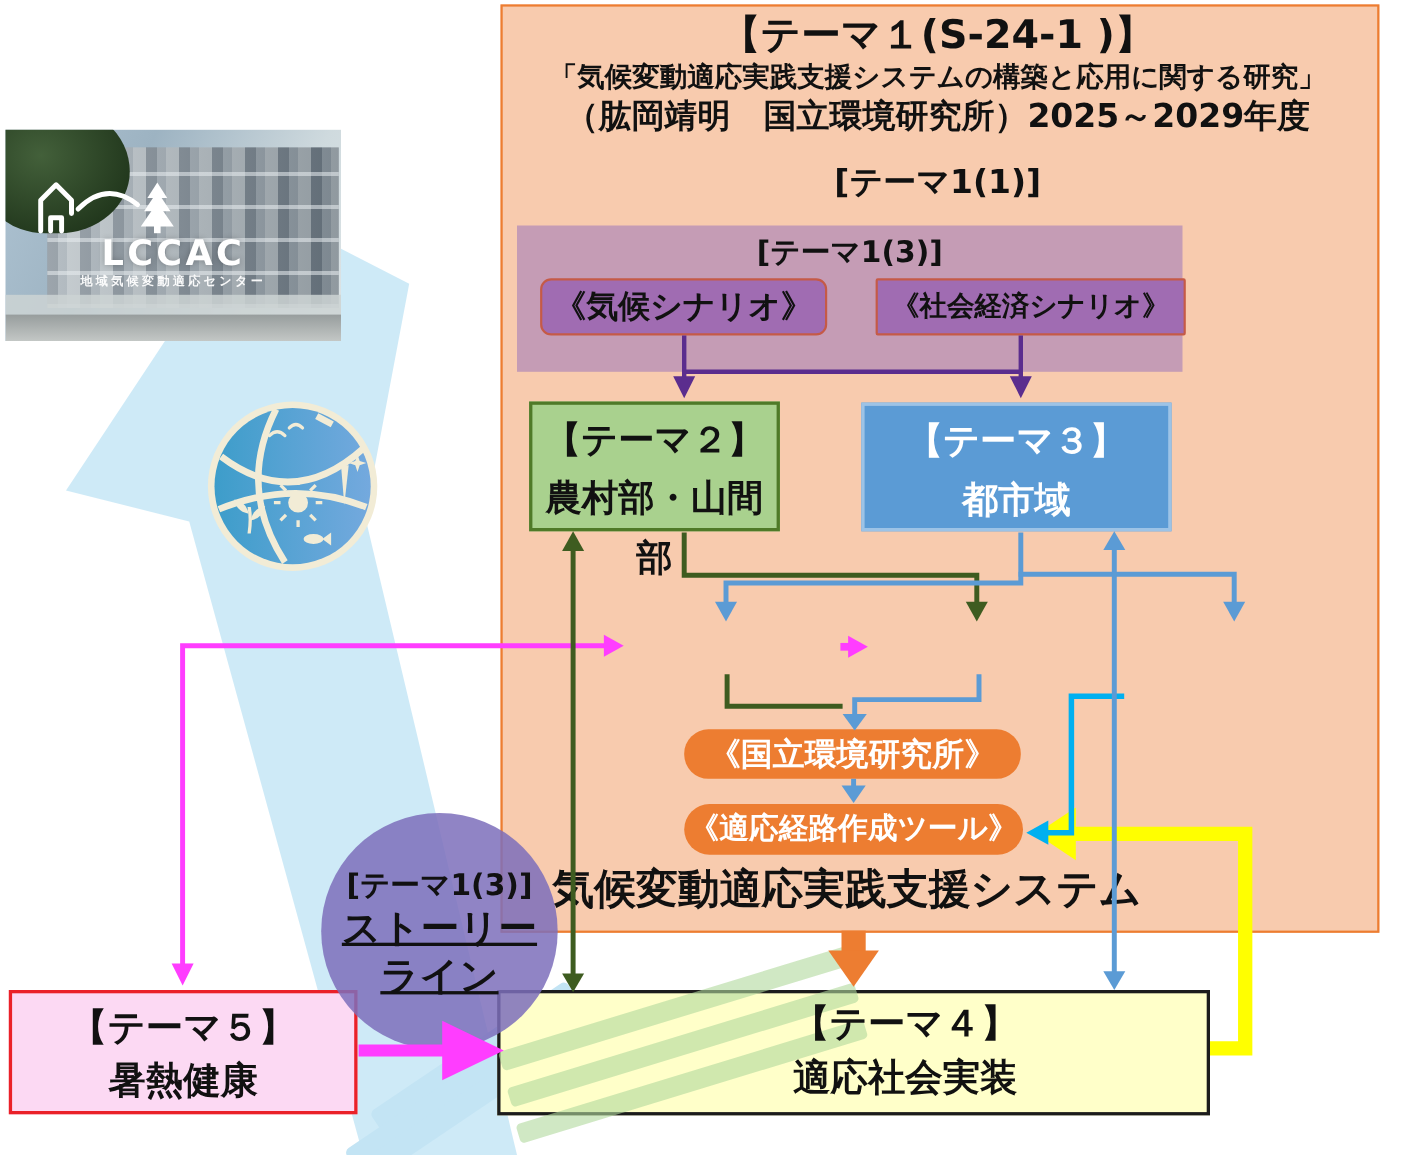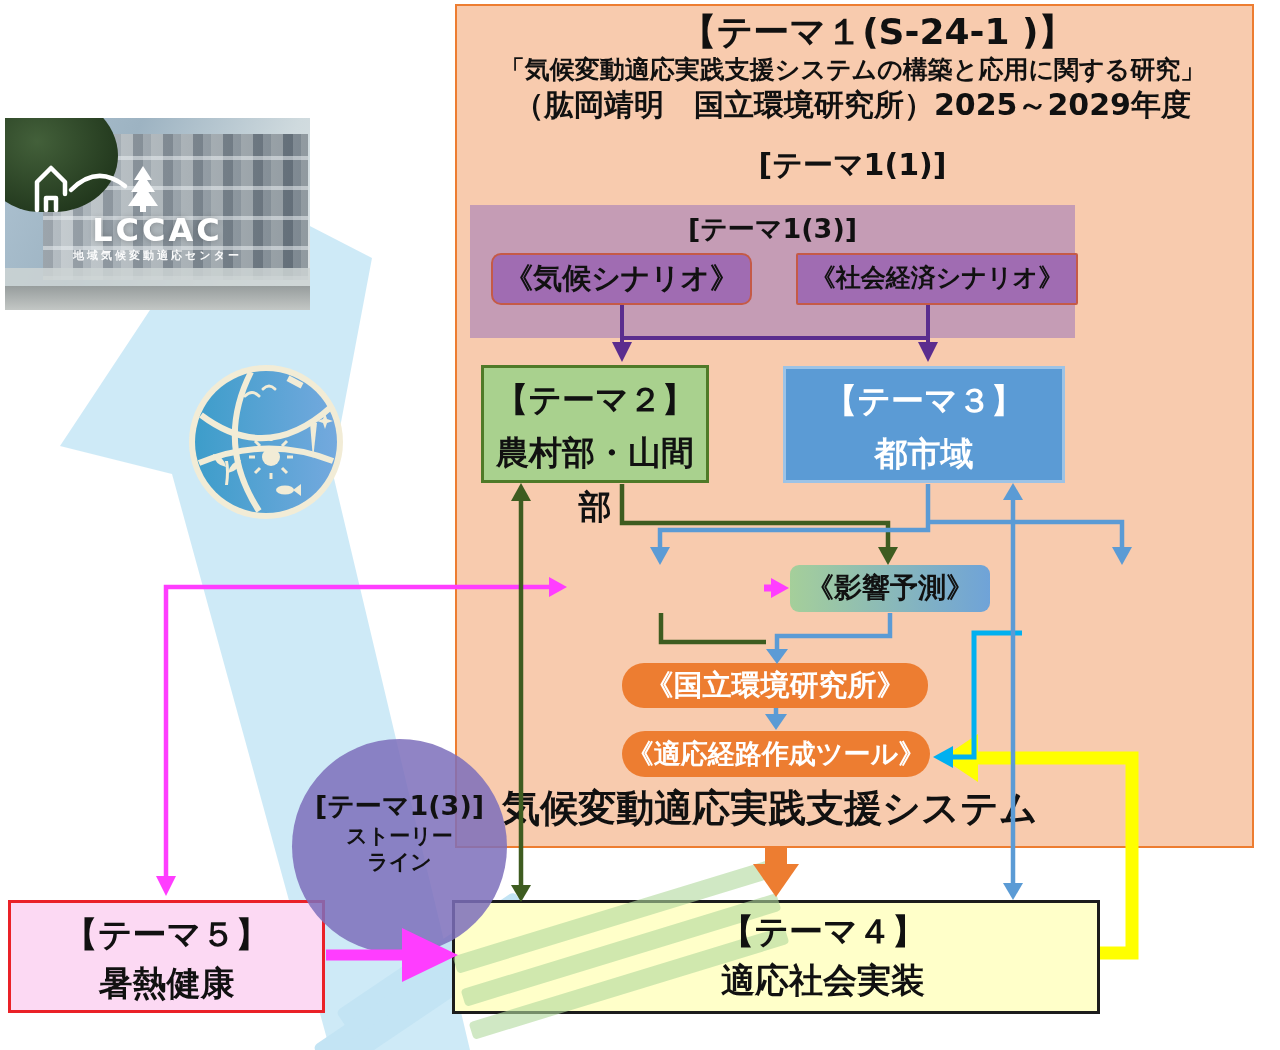--- a/index.html
+++ b/index.html
@@ -9,21 +9,21 @@
   .bx{position:absolute;box-sizing:border-box;text-align:center;}
   svg{display:block;}
 
   
   #bgdeco{left:0;top:0;z-index:0;pointer-events:none;}
   #container{left:455px;top:4px;width:795px;height:840px;background:var(--container-bg);
     border:2.5px solid var(--container-border);z-index:1;}
   #arrows{left:0;top:0;z-index:7;pointer-events:none;}
 
   
-  #t1{left:480px;top:8px;width:795px;font-size:36px;z-index:2;}
+  #t1{left:455px;top:8px;width:795px;font-size:36px;z-index:2;}
   #t2{left:455px;top:53px;width:795px;font-size:25px;z-index:2;}
   #t3{left:455px;top:85px;width:795px;font-size:30px;z-index:2;}
   #t4{left:455px;top:145px;width:795px;font-size:30px;z-index:2;}
 
   
   #sgroup{left:470px;top:205px;width:605px;height:133px;background:var(--mauve);z-index:2;}
   #sglabel{left:470px;top:211px;width:605px;font-size:27px;z-index:2;}
   #climate{left:491px;top:253px;width:261px;height:52px;background:var(--scen-bg);
     border:2.5px solid var(--scen-border);border-radius:10px;font-size:29px;line-height:46px;z-index:2;white-space:nowrap;}
   #socio{left:796px;top:253px;width:282px;height:52px;background:var(--scen-bg);
@@ -54,21 +54,21 @@
   #theme4{left:452px;top:900px;width:648px;height:114px;background:var(--theme4-bg);
     border:3px solid #1c1c1c;z-index:3;}
   #theme4text{left:452px;top:907px;width:648px;font-size:34px;line-height:1.45;z-index:5;margin-left:47px;}
   #theme5{left:8px;top:900px;width:317px;height:113px;background:var(--theme5-bg);
     border:3px solid var(--theme5-border);font-size:34px;line-height:1.45;padding-top:7px;z-index:3;}
 
   
   #circle{left:292px;top:739px;width:215px;height:215px;border-radius:50%;background:var(--circle-purple);
     z-index:6;padding-top:50px;}
   .circ-label{font-size:27px;line-height:1.25;}
-  .circ-line{font-size:21px;line-height:1.25;}
+  .circ-line{font-size:35px;line-height:1.25;text-decoration:underline;}
 
   
   .gstripe{position:absolute;width:330px;height:18px;background:var(--stripe-green);border-radius:4px;
     z-index:4;transform:rotate(-17deg);}
   #gs1{left:448px;top:908px;} #gs2{left:456px;top:941px;} #gs3{left:464px;top:974px;}
 
   
   #photo{left:5px;top:118px;width:305px;height:192px;overflow:hidden;z-index:2;
     background:linear-gradient(115deg,#aec3d2 0%,#9db3c2 35%,#cfdade 75%,#dde4e6 100%);}
   .photo-bldg{position:absolute;left:38px;top:16px;right:2px;bottom:30px;
@@ -114,21 +114,20 @@
 
   <div id="theme2" class="bx">
     <div>【テーマ２】</div>
     <div>農村部・山間部</div>
   </div>
   <div id="theme3" class="bx">
     <div>【テーマ３】</div>
     <div>都市域</div>
   </div>
 
-  <div id="impactbox" class="bx">《影響予測》</div>
   <div id="prioritybox" class="bx">《国立環境研究所》</div>
   <div id="pathwaybox" class="bx">《適応経路作成ツール》</div>
   <div id="systemlabel" class="bx">気候変動適応実践支援システム</div>
 
   <div id="theme4" class="bx"></div>
   <div id="theme4text" class="bx">
     <div>【テーマ４】</div>
     <div>適応社会実装</div>
   </div>
   <div id="theme5" class="bx">

